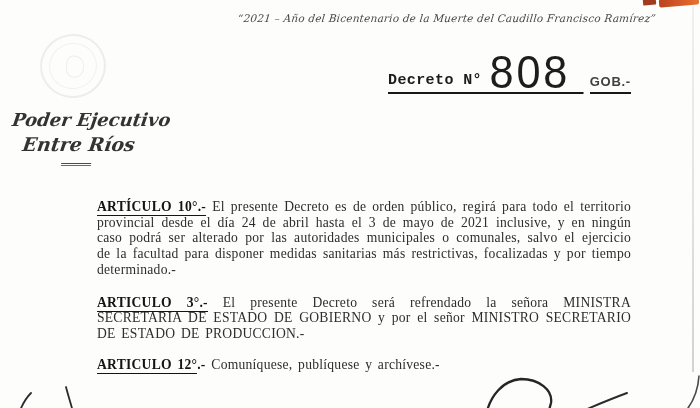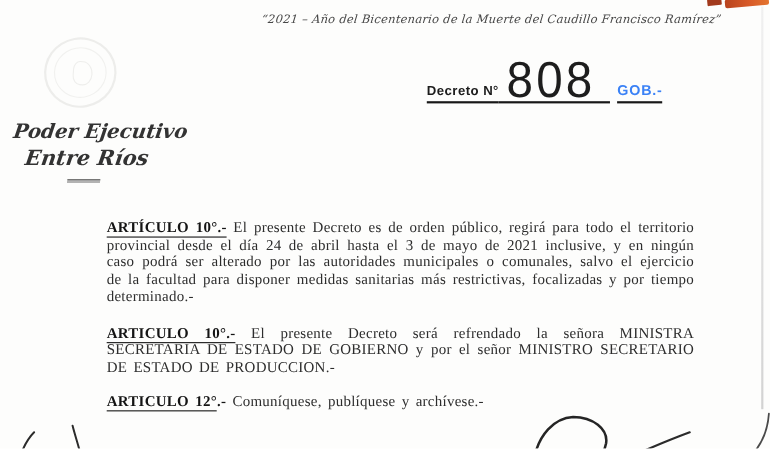--- a/index.html
+++ b/index.html
@@ -59,33 +59,33 @@
     transform:rotate(14deg);
   }
 
   
   .decree-line {
     position:absolute; left:388px; top:54px;
     display:flex; align-items:flex-end;
   }
   .decree-line > span { border-bottom:2px solid #181818; }
   .decree-label {
-    font-size:12px; font-weight:bold; letter-spacing:0.4px;
-    color:#1c1c1c; padding-bottom:3px;
+    font-size:15px; font-weight:bold; letter-spacing:0.4px;
+    color:#1c1c1c; padding-bottom:3px;font-family:Liberation Mono, monospace;
   }
   .decree-number {
     font-size:46px; line-height:37px; font-weight:normal;
     letter-spacing:3px; color:#1d1d1d;
     padding:0 14px 1px 8px;
     transform:scaleX(0.94); transform-origin:bottom left;
     display:inline-block;
   }
   .decree-suffix {
     font-size:13px; font-weight:bold; letter-spacing:0.7px;
-    color:#3b82f6; padding-bottom:3px;
+    color:#404040; padding-bottom:3px;
   }
 
   
   .letterhead {
     position:absolute; left:10px; top:107px; width:140px;
     text-align:center;
     font-family:"DejaVu Serif", serif;
     font-style:italic; font-weight:bold;
     color:#333;
     transform:skewX(-8deg);
@@ -140,21 +140,21 @@
   <div class="letterhead">
     <div class="lh1">Poder Ejecutivo</div>
     <div class="lh2">Entre Ríos</div>
     <div class="rule"></div>
   </div>
 
   <div class="articles">
     <p class="a1"><span class="art-head">ARTÍCULO 10°.-</span><span class="art-sep"></span>
       <span>El presente Decreto es de orden público, regirá para todo el territorio provincial desde el día 24 de abril hasta el 3 de mayo de 2021 inclusive, y en ningún caso podrá ser alterado por las autoridades municipales o comunales, salvo el ejercicio de la facultad para disponer medidas sanitarias más restrictivas, focalizadas y por tiempo determinado.-</span></p>
 
-    <p class="a2"><span class="art-head">ARTICULO 10°.-</span><span class="art-sep"></span>
+    <p class="a2"><span class="art-head">ARTICULO 3°.-</span><span class="art-sep"></span>
       <span>El presente Decreto será refrendado la señora MINISTRA SECRETARIA DE ESTADO DE GOBIERNO y por el señor MINISTRO SECRETARIO DE ESTADO DE PRODUCCION.-</span></p>
 
     <p class="a3"><span class="art-head">ARTICULO 12°</span><span class="art-sep">.-</span>
       <span>Comuníquese, publíquese y archívese.-</span></p>
   </div>
 
   <svg class="sig-layer" width="700" height="408" viewBox="0 0 700 408">
     <path d="M31,393 C26,398 22,405 19,413" stroke="#2b2b2b" stroke-width="1.8" fill="none" stroke-linecap="round"></path>
     <path d="M66,387 C68,395 71,404 73,412" stroke="#2b2b2b" stroke-width="1.8" fill="none" stroke-linecap="round"></path>
     <path d="M486,415 C490,396 503,380 521,379 C539,379 553,390 551,403 L548,414" stroke="#252525" stroke-width="2.3" fill="none" stroke-linecap="round"></path>

